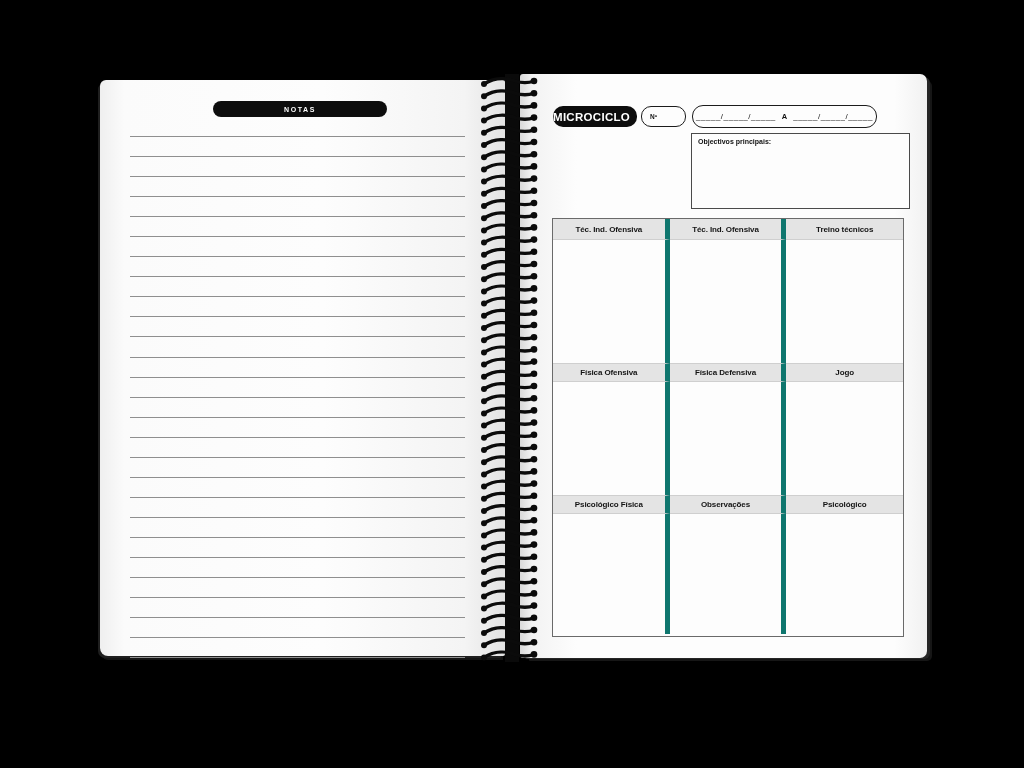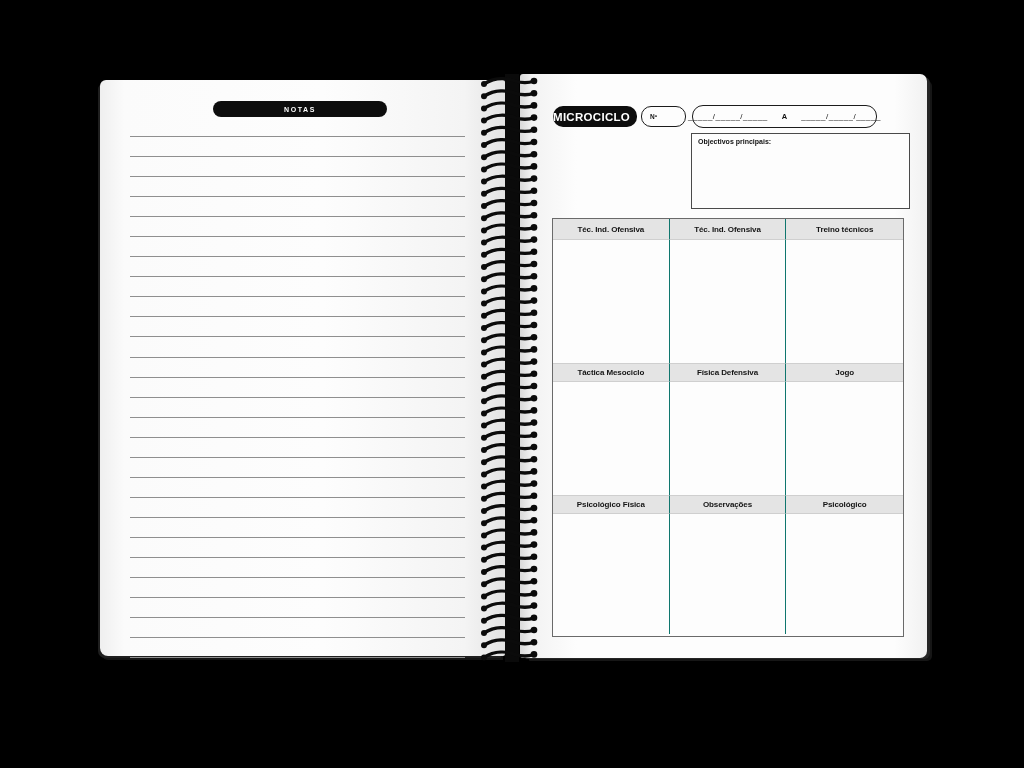--- a/index.html
+++ b/index.html
@@ -37,21 +37,21 @@
   }
   .num-box{
     position:absolute;left:121px;top:32px;width:45px;height:21px;
     border:1.5px solid #1c1c1c;border-radius:10px;box-sizing:border-box;
     display:flex;align-items:center;
     font-size:6.5px;font-weight:bold;color:#111;padding-left:8px;
   }
   .date-box{
     position:absolute;left:172px;top:31px;width:185px;height:23px;
     border:1.5px solid #1c1c1c;border-radius:11px;box-sizing:border-box;
-    display:flex;align-items:center;justify-content:center;gap:14px;
+    display:flex;align-items:center;justify-content:center;gap:6px;
     font-size:8px;color:#111;
   }
   .date-box .seg{letter-spacing:.5px;}
   .date-box .conn{font-weight:bold;font-size:7.5px;}
   .fields{position:absolute;left:32px;top:60px;width:134px;}
   .field-row{
     display:flex;align-items:flex-end;height:19px;
   }
   .field-label{
     font-size:8.7px;font-weight:bold;color:#111;white-space:nowrap;
@@ -64,21 +64,21 @@
   }
   .objectives-label{font-size:7px;font-weight:bold;color:#111;padding:4px 0 0 6px;}
   
   .plan-grid{
     position:absolute;left:32px;top:144px;width:352px;height:419px;
     border:1.5px solid #6a6a6a;box-sizing:border-box;background:#fdfdfd;
     display:grid;grid-template-columns:repeat(3,1fr);
     grid-template-rows:21px 123px 19px 113px 19px 120px;
   }
   .gcell{box-sizing:border-box;}
-  .gcell:not(:nth-child(3n)){border-right:1px solid #0f766e;}
+  .gcell:not(:nth-child(3n)){border-right:5px solid #0f766e;}
   .ghead{
     background:#e4e4e4;display:flex;align-items:center;justify-content:center;
     font-size:8px;font-weight:bold;color:#141414;letter-spacing:-0.1px;
     border-bottom:1px solid #cfcfcf;
   }
   .ghead.mid{border-top:1px solid #cfcfcf;}
   
   .binding{position:absolute;left:473px;top:70px;}
   .coil-wire{fill:none;stroke:#0b0b0b;stroke-width:3.4;stroke-linecap:round;}
   .coil-dot{fill:#0b0b0b;}
@@ -144,21 +144,21 @@
       <div class="objectives-label">Objectivos principais:</div>
     </div>
 
     <div class="plan-grid">
       <div class="gcell ghead">Téc. Ind. Ofensiva</div>
       <div class="gcell ghead">Téc. Ind. Ofensiva</div>
       <div class="gcell ghead">Treino técnicos</div>
       <div class="gcell"></div>
       <div class="gcell"></div>
       <div class="gcell"></div>
-      <div class="gcell ghead mid">Táctica Mesociclo</div>
+      <div class="gcell ghead mid">Física Ofensiva</div>
       <div class="gcell ghead mid">Física Defensiva</div>
       <div class="gcell ghead mid">Jogo</div>
       <div class="gcell"></div>
       <div class="gcell"></div>
       <div class="gcell"></div>
       <div class="gcell ghead mid">Psicológico Física</div>
       <div class="gcell ghead mid">Observações</div>
       <div class="gcell ghead mid">Psicológico</div>
       <div class="gcell"></div>
       <div class="gcell"></div>

